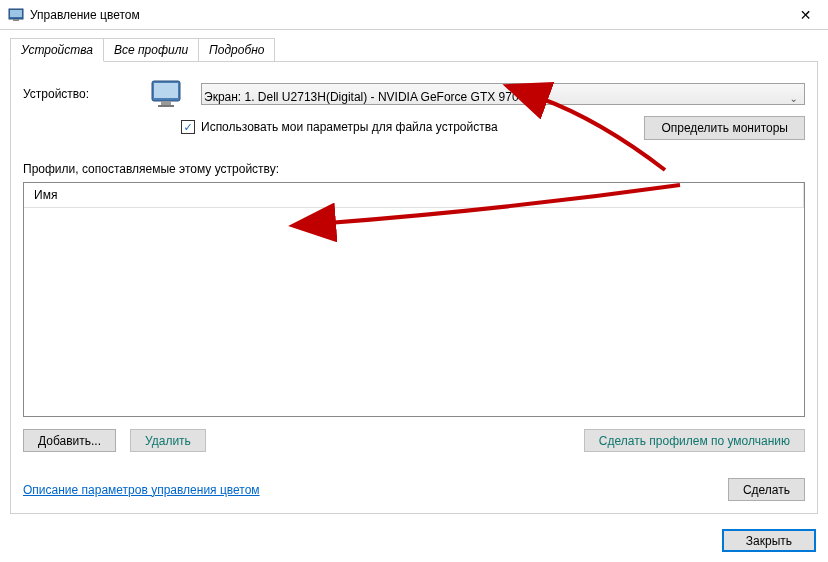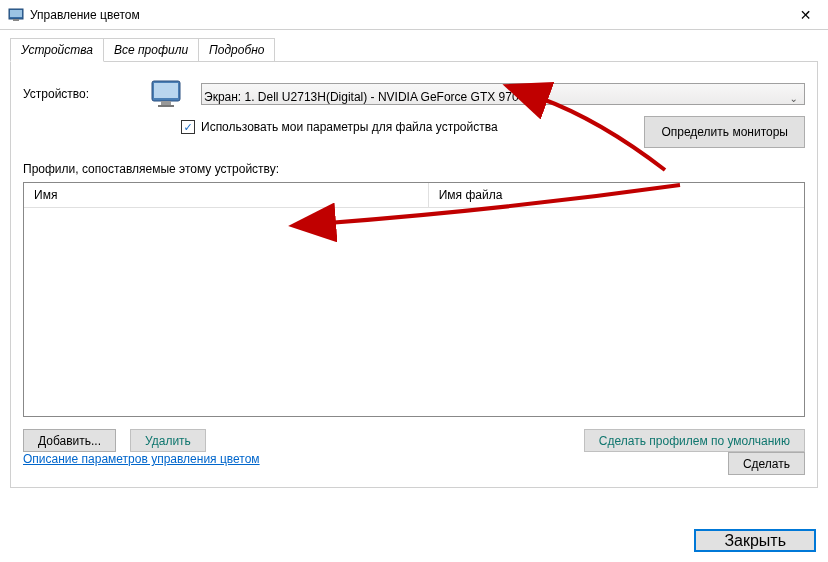--- a/index.html
+++ b/index.html
@@ -23,43 +23,43 @@
     
     .device-row { display: flex; align-items: center; gap: 18px; margin-bottom: 12px; }
     .device-label { width: 110px; font-size: 12px; }
     .monitor-icon { width: 32px; height: 28px; }
     .device-select { flex: 1; height: 22px; border: 1px solid #a0a0a0; background: linear-gradient(#f7f7f7,#ecebeb); padding: 0 20px 0 2px; font-size: 12px; display: flex; align-items: flex-end; position: relative; cursor: pointer; }
     .device-select .chev { position: absolute; right: 6px; font-size: 10px; color: #555; }
 
     
     .checkbox-row { display: flex; align-items: center; margin-left: 158px; margin-bottom: 6px; }
     .check { width: 14px; height: 14px; border: 1px solid #333; margin-right: 6px; display: flex; align-items: center; justify-content: center; font-size: 11px; color: #1566c0; background: #fff; }
-    .identify-btn { position: absolute; right: 12px; top: 54px; height: 32px; padding: 0 16px; border: 1px solid #adadad; background: #e1e1e1; cursor: pointer; font-size: 12px; font-family: inherit; }
+    .identify-btn { position: absolute; right: 12px; top: 54px; height: 24px; padding: 0 16px; border: 1px solid #adadad; background: #e1e1e1; cursor: pointer; font-size: 12px; font-family: inherit; }
 
     
     .profiles-label { margin-top: 28px; margin-bottom: 6px; font-size: 12px; }
     .profiles-table { border: 1px solid #888; height: 235px; background: #fff; }
     .profiles-header { display: flex; border-bottom: 1px solid #e0e0e0; }
     .profiles-header .col { padding: 5px 10px; font-size: 12px; }
     .profiles-header .col1 { flex: 1.08; border-right: 1px solid #e0e0e0; }
     .profiles-header .col2 { flex: 1; }
 
     
     .button-row { display: flex; margin-top: 12px; gap: 14px; }
     .btn { height: 23px; padding: 0 14px; border: 1px solid #adadad; background: #e1e1e1; font-size: 12px; font-family: inherit; cursor: pointer; }
     .btn:disabled { color: #0f766e; cursor: default; background: #e1e1e1; border-color: #c0c0c0; }
     .spacer { flex: 1; }
 
     
-    .link-row { display: flex; }
+    .link-row { display: flex; margin-top: 26px; align-items: center; }
     .link { color: #0066cc; text-decoration: underline; cursor: pointer; font-size: 12px; }
 
     
     .bottom-bar { position: absolute; bottom: 10px; right: 12px; }
-    .close-main { height: 23px; padding: 0 28px; border: 2px solid #0078d7; background: #e1e1e1; font-size: 16px; font-family: inherit; cursor: pointer; }
+    .close-main { height: 23px; padding: 0 22px; border: 2px solid #0078d7; background: #e1e1e1; font-size: 12px; font-family: inherit; cursor: pointer; }
 
     
     .arrow-svg { position: absolute; pointer-events: none; z-index: 10; }
   </style>
 </head>
 <body>
 
 <div class="titlebar">
   <span class="titlebar-icon">
     <svg viewBox="0 0 16 16">
@@ -104,21 +104,20 @@
       <div class="check">✓</div>
       <span>Использовать мои параметры для файла устройства</span>
     </div>
 
     <button class="identify-btn">Определить мониторы</button>
 
     <div class="profiles-label">Профили, сопоставляемые этому устройству:</div>
     <div class="profiles-table">
       <div class="profiles-header">
         <div class="col col1">Имя</div>
-        <div class="col col2">Имя файла</div>
       </div>
     </div>
 
     <div class="button-row">
       <button class="btn">Добавить...</button>
       <button class="btn" disabled="">Удалить</button>
       <div class="spacer"></div>
       <button class="btn" disabled="">Сделать профилем по умолчанию</button>
     </div>
 

